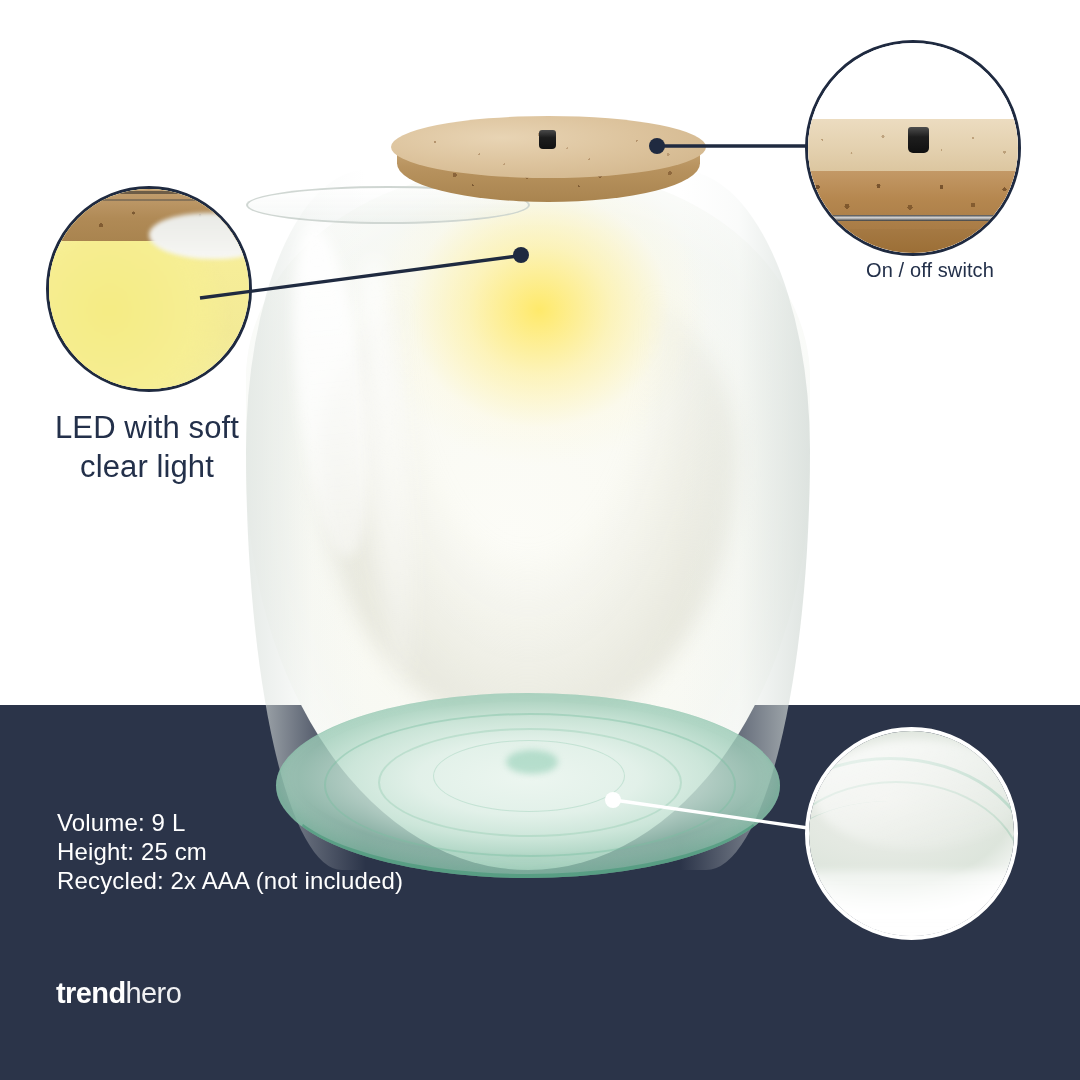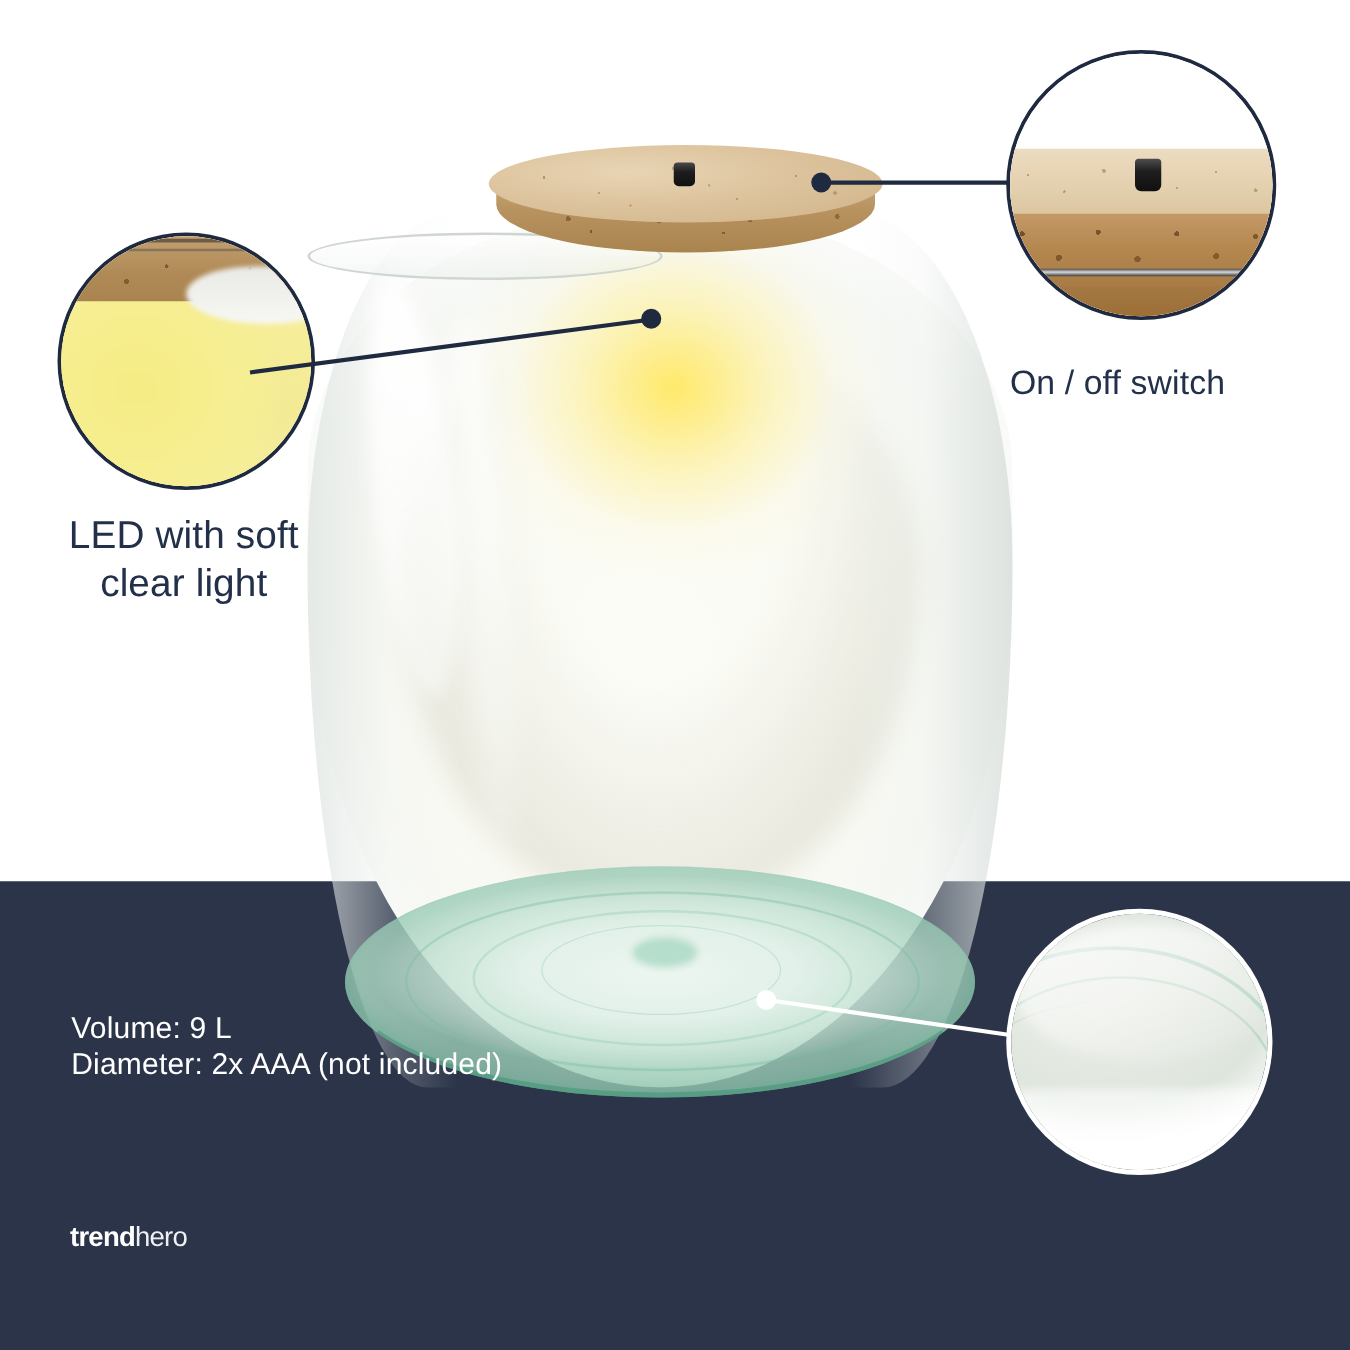--- a/index.html
+++ b/index.html
@@ -269,34 +269,34 @@
   .svg-overlay{position:absolute;left:0;top:0;width:1080px;height:1080px;pointer-events:none;}
 
   
   .label{
     position:absolute;text-align:center;line-height:1.27;
     font-weight:400;letter-spacing:.1px;
   }
   .label.dark{color:#23304a;}
   .label.light{color:#ffffff;}
   #label-led{left:36px;top:408px;width:222px;font-size:31px;}
-  #label-switch{left:784px;top:258px;width:220px;font-size:27px;margin-top:31px;}
+  #label-switch{left:820px;top:258px;width:220px;font-size:20px;}
   #label-glass{left:797px;top:970px;width:220px;font-size:26px;}
 
   
   .specs{
     position:absolute;left:57px;top:808px;color:#ffffff;
     font-size:24px;line-height:29px;letter-spacing:.15px;
   }
   .specs .spec-line{white-space:nowrap;}
 
   
   .logo{
     position:absolute;left:56px;top:977px;
-    font-size:22px;letter-spacing:-.6px;color:#ffffff;white-space:nowrap;text-align:center;
+    font-size:29px;letter-spacing:-.6px;color:#ffffff;white-space:nowrap;text-align:center;
   }
   .logo .lg-bold{font-weight:700;}
   .logo .lg-light{font-weight:300;opacity:.93;}
 </style>
 </head>
 <body>
 
 <div id="stage">
 
   <div class="navy-panel"></div>
@@ -375,18 +375,19 @@
     <div>clear light</div>
   </div>
 
   <div class="label dark" id="label-switch">
     <div>On / off switch</div>
   </div>
 
 
   <div class="specs">
     <div class="spec-line">Volume: 9 L</div>
-    <div class="spec-line">Diameter: 2x AAA (not included)</div>
+    <div class="spec-line">Height: 25 cm</div>
+    <div class="spec-line">Recycled: 2x AAA (not included)</div>
   </div>
 
   <div class="logo"><span class="lg-bold">trend</span><span class="lg-light">hero</span></div>
 
 </div>
 
 </body></html>

